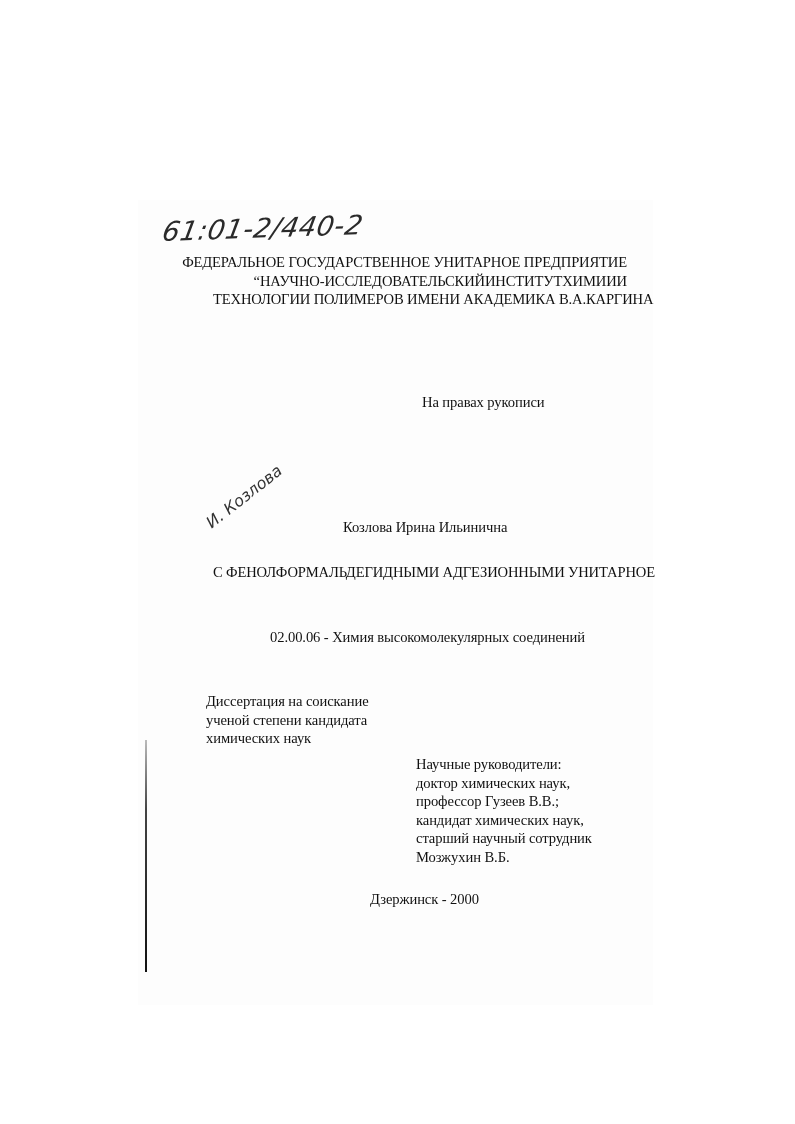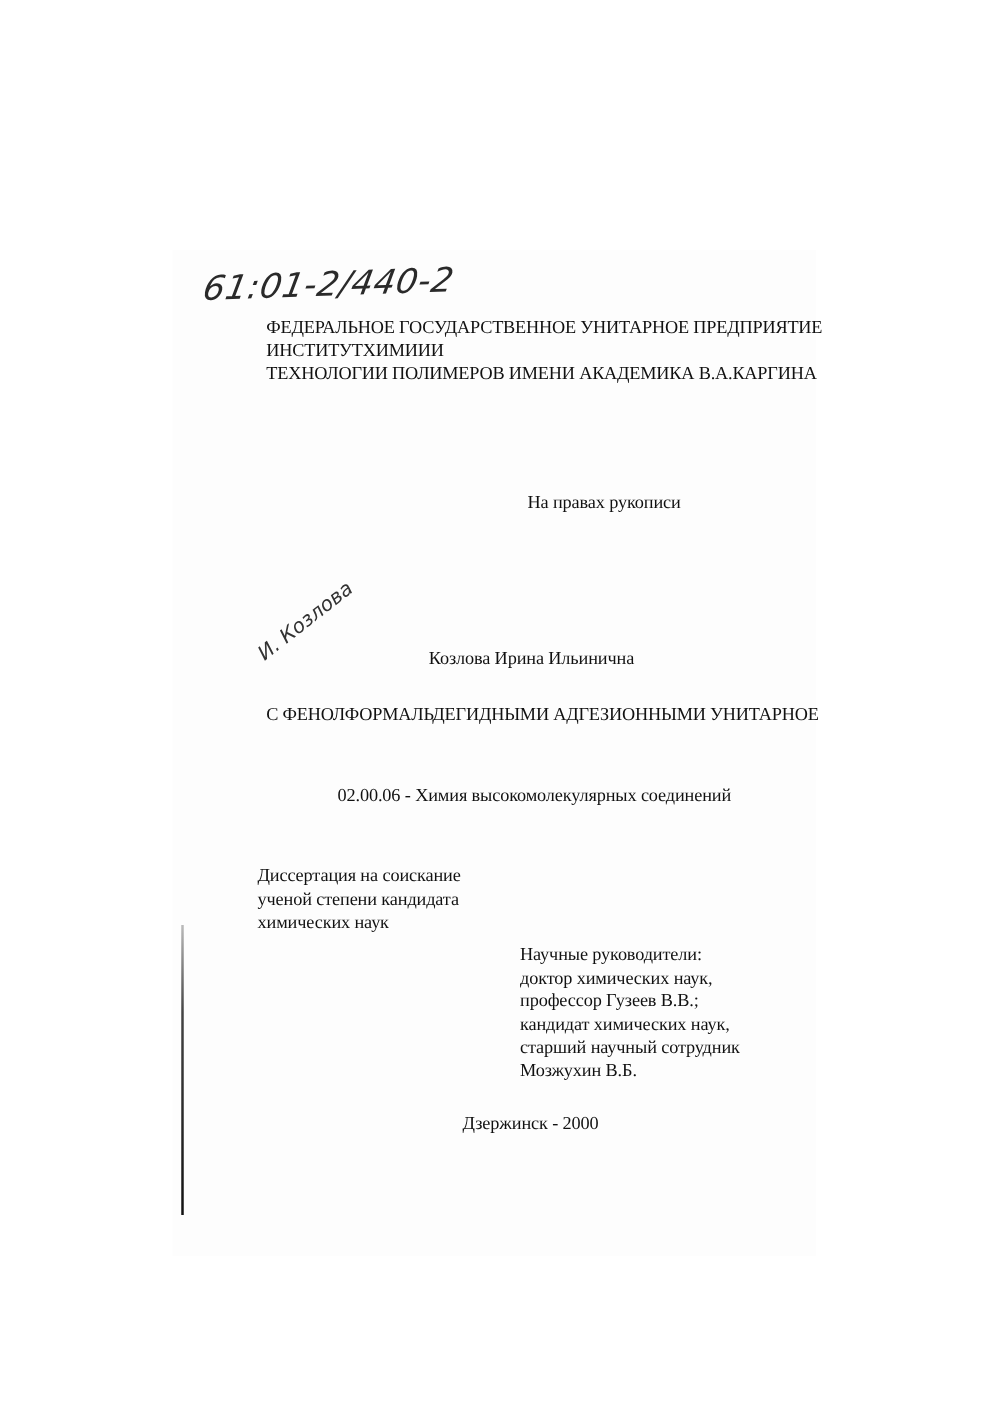--- a/index.html
+++ b/index.html
@@ -32,21 +32,21 @@
       line-height: 18.5px;
       letter-spacing: -0.1px;
     }
     .caps {
       font-size: 14.6px;
       line-height: 18.5px;
       letter-spacing: -0.15px;
     }
     .justify-line {
       display: flex;
-      justify-content: flex-start;
+      justify-content: flex-end;
       width: 414px;
     }
     .center-line {
       text-align: center;
       width: 414px;
     }
     .handwriting {
       font-family: "DejaVu Sans", sans-serif;
       font-style: italic;
       color: #222;
@@ -87,20 +87,21 @@
 
 <div class="scan-area"></div>
 
 <div class="abs handwriting shelfmark">61:01-2/440-2</div>
 
 <div class="abs caps" style="left:213px; top:253px;">
   <div class="justify-line">
     <span>ФЕДЕРАЛЬНОЕ ГОСУДАРСТВЕННОЕ УНИТАРНОЕ ПРЕДПРИЯТИЕ</span>
   </div>
   <div class="justify-line">
+    <span>“НАУЧНО-ИССЛЕДОВАТЕЛЬСКИЙ</span>
     <span>ИНСТИТУТ</span>
     <span>ХИМИИ</span>
     <span>И</span>
   </div>
   <div class="center-line">ТЕХНОЛОГИИ ПОЛИМЕРОВ ИМЕНИ АКАДЕМИКА В.А.КАРГИНА</div>
 </div>
 
 <div class="abs text" style="left:422px; top:393px;">На правах рукописи</div>
 
 <div class="abs handwriting signature">И. Козлова</div>

